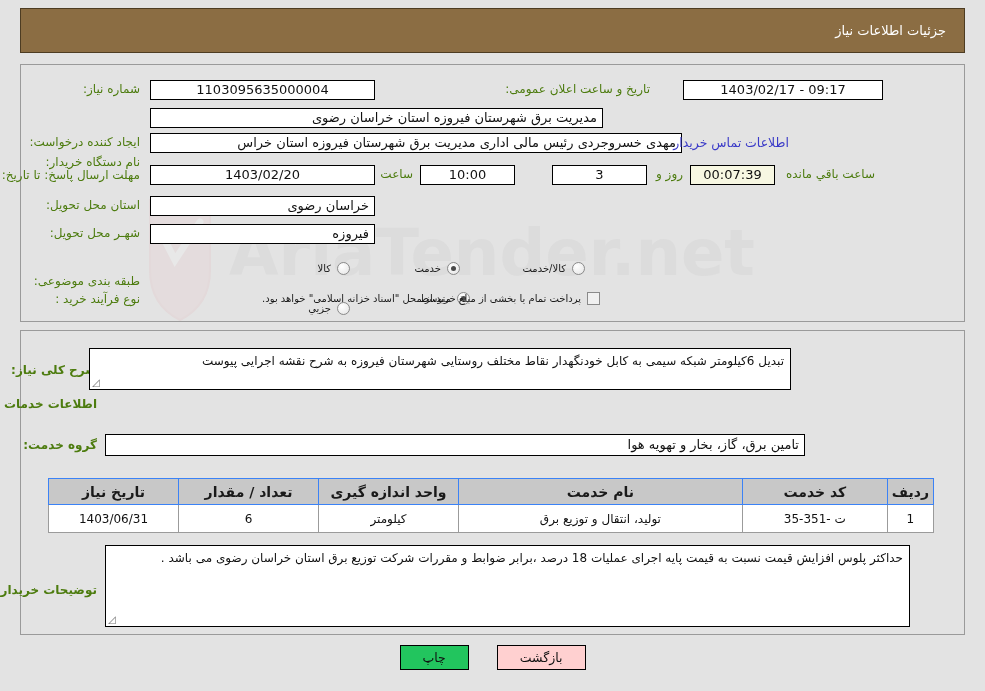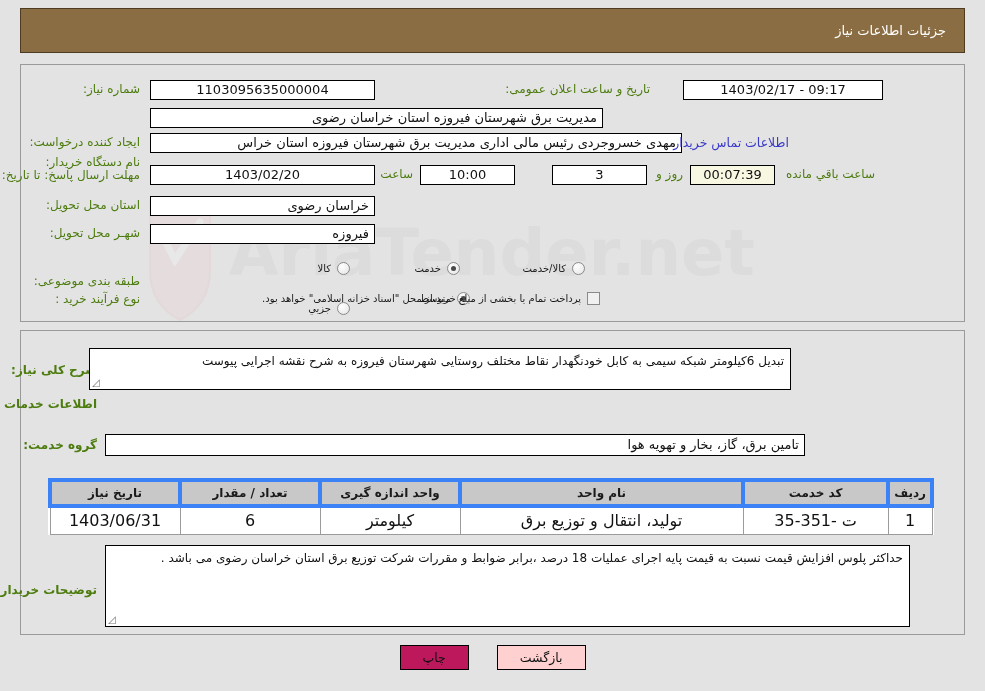--- a/index.html
+++ b/index.html
@@ -149,34 +149,34 @@
     position: absolute;
     left: 48px; top: 478px;
     width: 886px;
     border-collapse: collapse;
     font-size: 12px;
     z-index: 3;
     background: #fff;
   }
   .tbl th {
     background: #c8c8c8;
-    border: 4px solid #3b82f6;
+    border: 1px solid #3b82f6;
     height: 26px;
     font-weight: bold;
     color: #1a1a1a;
-    font-size: 12px;
+    font-size: 14px;
     padding: 0 4px;
   }
   .tbl td {
     background: #ffffff;
     border: 1px solid #9b9b9b;
     height: 28px;
     text-align: center;
     color: #111;
-    font-size: 16px;
+    font-size: 12px;
     padding: 0 4px;
   }
 
   
   .btnbar {
     position: absolute;
     left: 0; top: 645px;
     width: 985px;
     display: flex;
     justify-content: center;
@@ -186,21 +186,21 @@
   .btn {
     border: 1px solid #000;
     font-size: 12.5px;
     padding: 3px 22px;
     cursor: pointer;
     font-family: inherit;
     color: #111;
     line-height: 17px;
   }
   .btn-back { background: #ffd0d0; }
-  .btn-print { background: #be185d; }
+  .btn-print { background: #22c55e; }
 </style>
 </head>
 <body>
 
 <div class="page">
 
   <svg class="watermark" viewBox="0 0 985 200">
     <g opacity="0.55">
       <path d="M150 20 L210 20 L210 90 Q210 125 180 140 Q150 125 150 90 Z" fill="#e8b9bc" stroke="#e0a6aa" stroke-width="2"></path>
       <path d="M162 55 L175 80 L200 42" stroke="#ffffff" stroke-width="7" fill="none" stroke-linecap="round"></path>
@@ -300,21 +300,21 @@
   <span class="lbl lbl-b" style="position:absolute; right:888px; top:397px; z-index:6;">اطلاعات خدمات مورد نیاز</span>
 
   <span class="lbl lbl-b" style="position:absolute; right:888px; top:438px; z-index:6;">گروه خدمت:</span>
   <div class="fld rt" style="position:absolute; right:180px; top:434px; width:700px; height:22px; line-height:20px; z-index:6;">تامین برق، گاز، بخار و تهویه هوا</div>
 
   <table class="tbl">
     <thead>
       <tr>
         <th style="width:34px;">ردیف</th>
         <th style="width:145px;">کد خدمت</th>
-        <th>نام واحد</th>
+        <th>نام خدمت</th>
         <th style="width:140px;">واحد اندازه گیری</th>
         <th style="width:140px;text-align:center;">تعداد / مقدار</th>
         <th style="width:130px;">تاریخ نیاز</th>
       </tr>
     </thead>
     <tbody>
       <tr>
         <td>1</td>
         <td>ت -351-35</td>
         <td>تولید، انتقال و توزیع برق</td>

